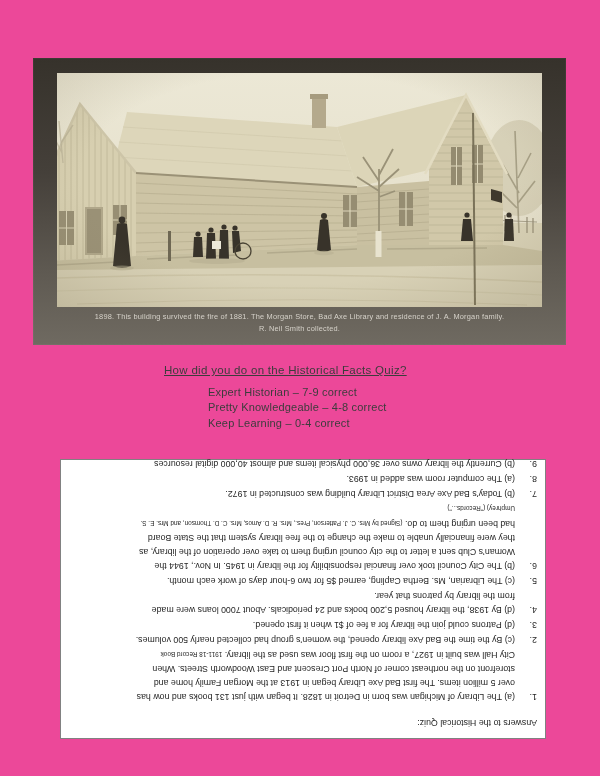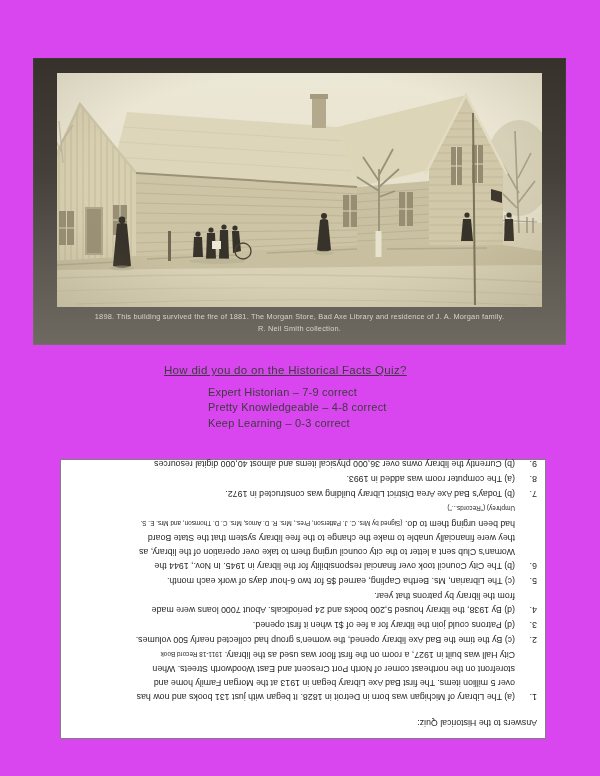--- a/index.html
+++ b/index.html
@@ -1,16 +1,16 @@
 <!DOCTYPE html>
 <html><head>
 <meta charset="utf-8">
 <style>
   html,body{margin:0;padding:0;background:#ffffff;}
-  .page{position:relative;width:600px;height:776px;background:#d946ef;overflow:hidden;
+  .page{position:relative;width:600px;height:776px;background:#ec4899;overflow:hidden;
         font-family:"Liberation Sans", sans-serif;}
 
   
   .photo-frame{position:absolute;left:33px;top:58px;width:533px;height:287px;
     box-sizing:border-box;padding:15px 24px 0 24px;
     background:linear-gradient(180deg,#36322b 0%,#45403a 40%,#5f5a52 75%,#6f6a61 100%);
     box-shadow:inset 0 0 0 1px rgba(255,255,255,0.04);}
   .photo-canvas{width:485px;height:234px;display:block;background:#e7e2cc;}
   .photo-caption{margin-top:4px;text-align:center;color:#d6d2ca;font-size:7.4px;
     line-height:11.5px;letter-spacing:.2px;}
@@ -153,30 +153,30 @@
         <ellipse cx="160" cy="188" rx="28" ry="3"></ellipse>
         <ellipse cx="267" cy="180" rx="10" ry="2.2"></ellipse>
       </g>
 
       <path d="M6,90 L2,48 M4,70 L16,52 M5,80 L-4,62" stroke="#b9b196" stroke-width="1.4" opacity=".7"></path>
       <rect x="0" y="0" width="485" height="234" fill="url(#vig)"></rect>
     </svg>
 
     <div class="photo-caption">
       <div>1898. This building survived the fire of 1881.  The Morgan Store, Bad Axe Library and residence of J. A. Morgan family.</div>
-      <div>R. Neil Smith collection.</div>
+      <div>R. Neil Smith collected.</div>
     </div>
   </div>
 
   <div class="quiz-section">
     <div class="quiz-heading">How did you do on the Historical Facts Quiz?</div>
     <div class="quiz-scale">
       <div>Expert Historian – 7-9 correct</div>
       <div>Pretty Knowledgeable – 4-8 correct</div>
-      <div>Keep Learning – 0-3 correct</div>
+      <div>Keep Learning – 0-4 correct</div>
     </div>
   </div>
 
   <div class="answers-box">
     <div class="answers-rot">
       <div class="answers-title">Answers to the Historical Quiz:</div>
 
       <div class="ans-item">
         <span class="ans-num">1.</span>
         <span class="ans-body"><span class="ans-main">(a) The Library of Michigan was born in Detroit in 1828. It began with just 131 books and now has

